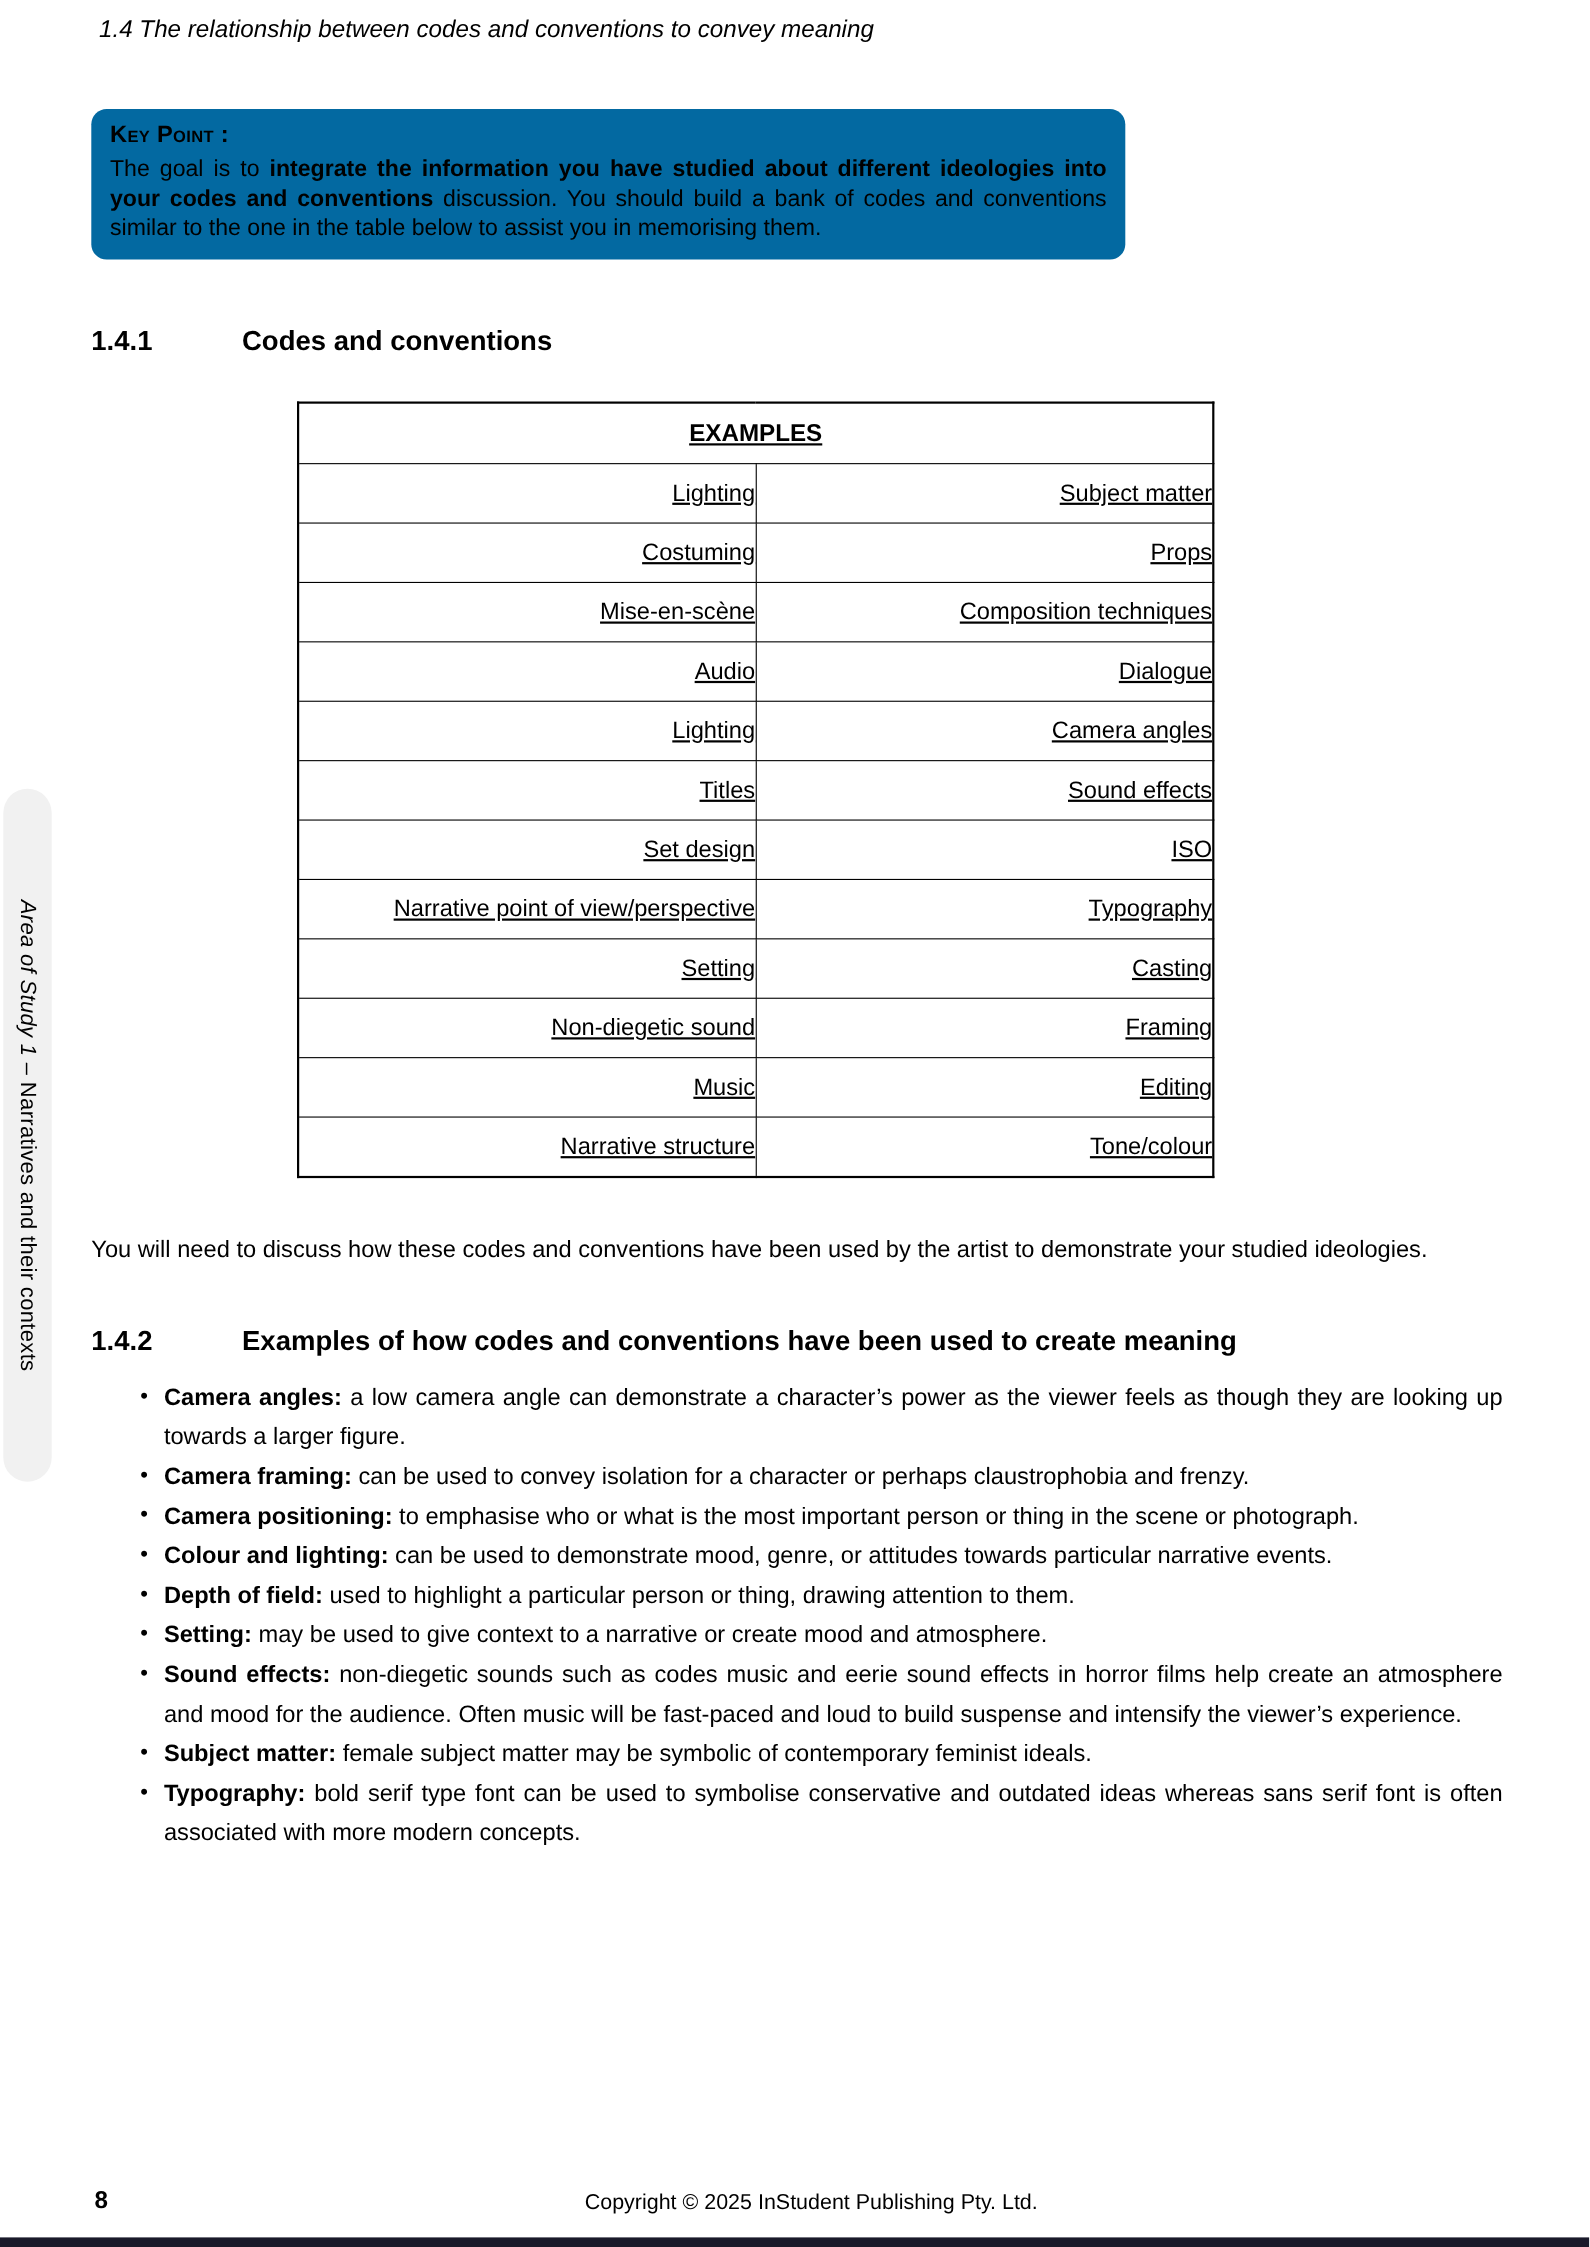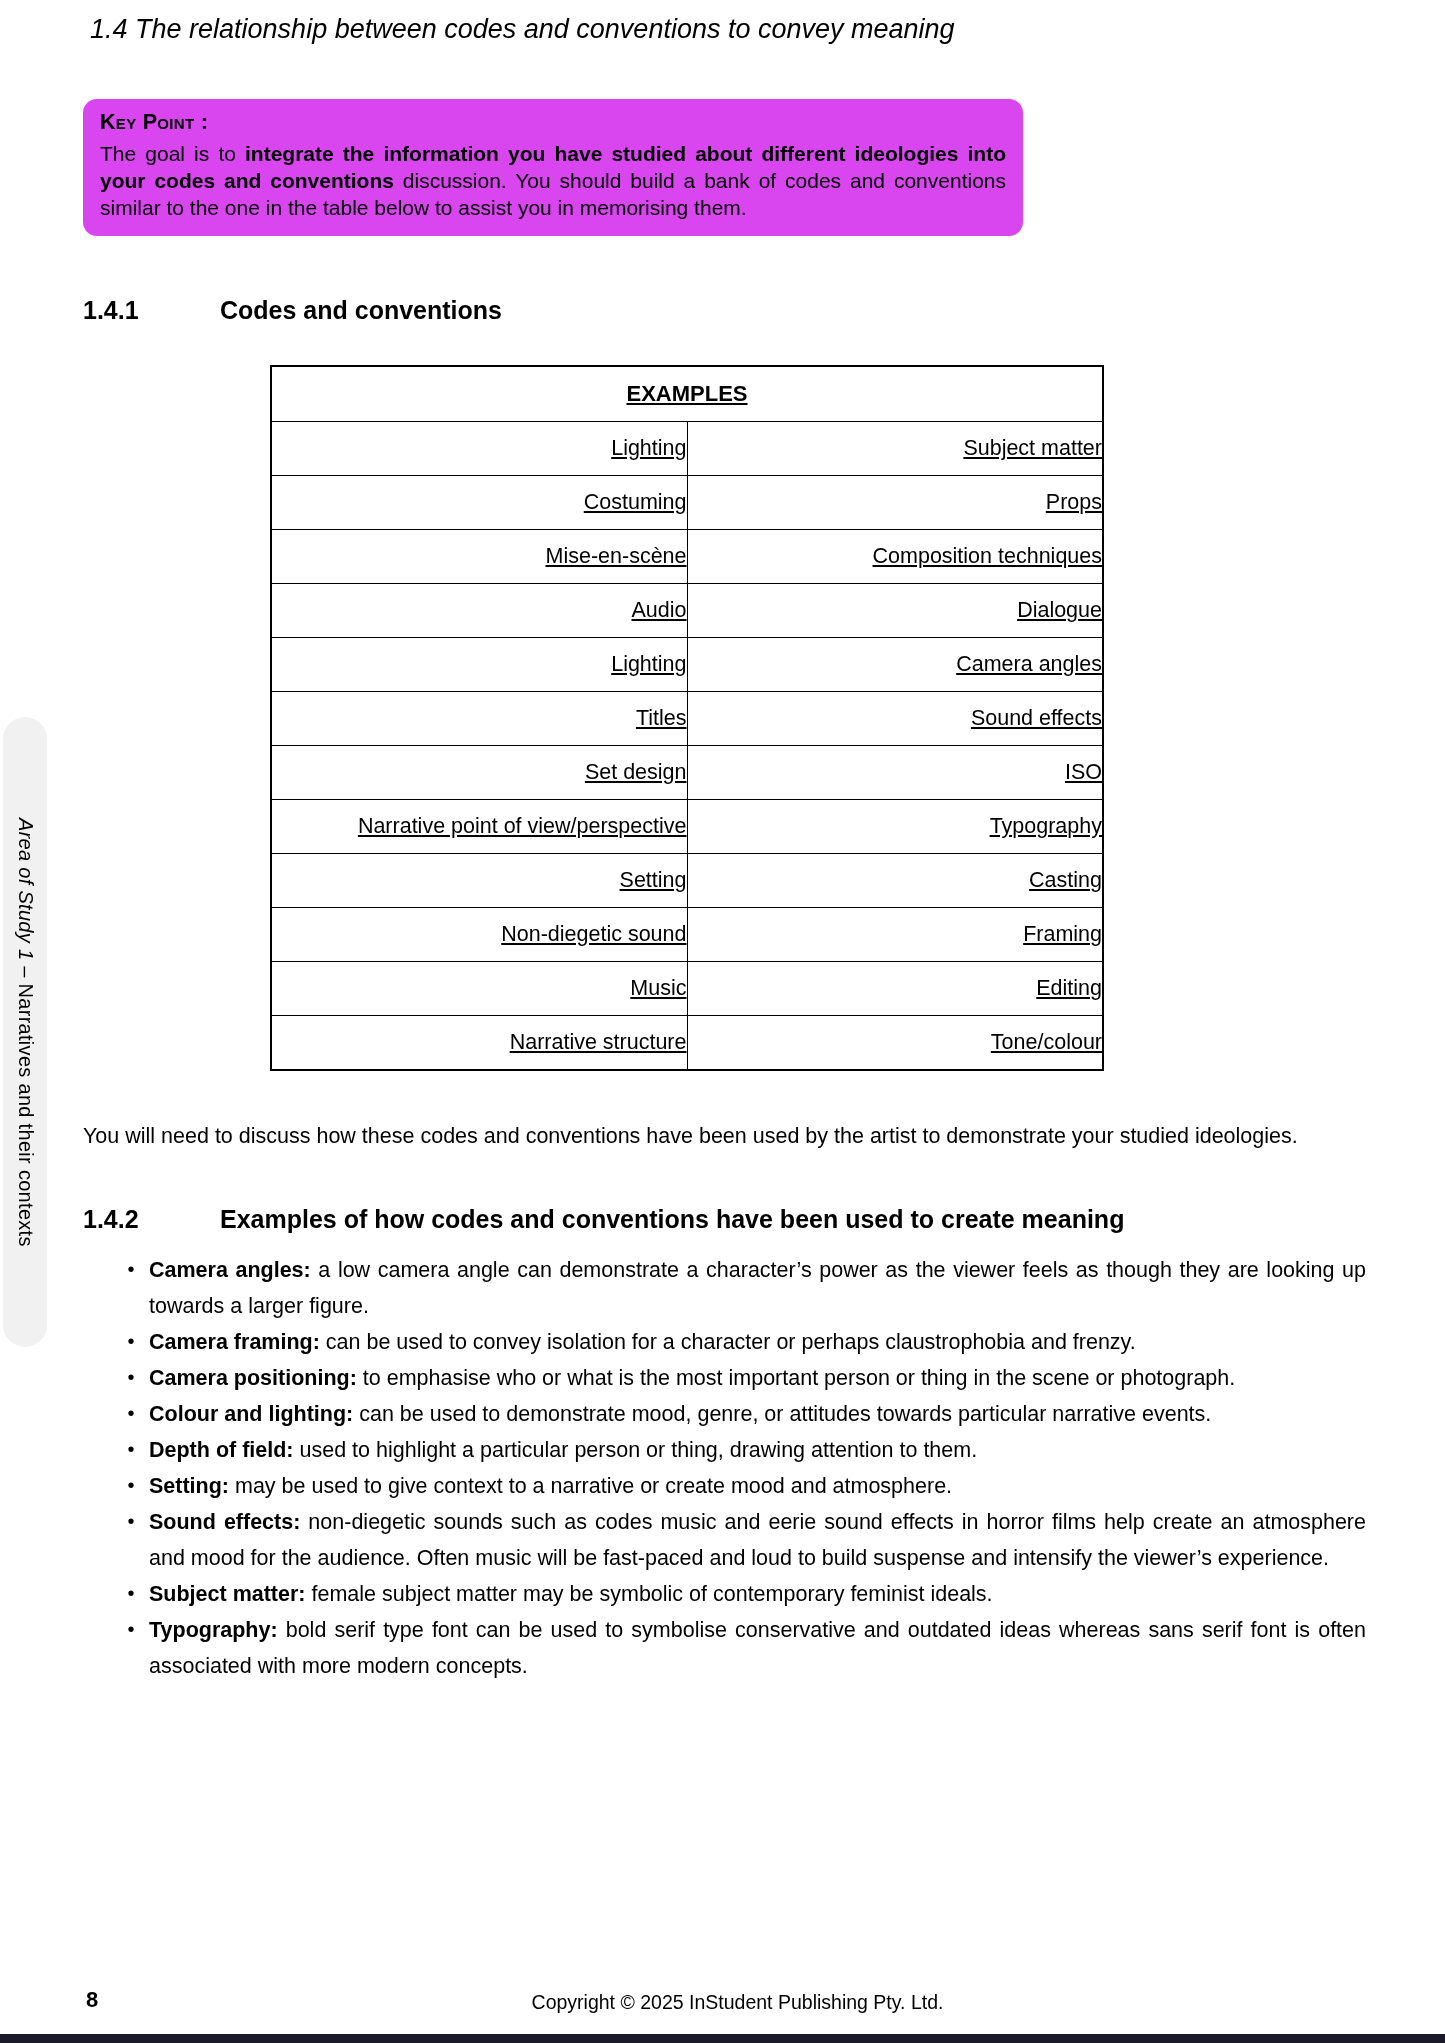--- a/index.html
+++ b/index.html
@@ -10,29 +10,29 @@
     background: #ffffff;
     color: #000;
     font-family: "Liberation Sans", sans-serif;
     overflow: hidden;
   }
   .doc-header {
     position: absolute;
     left: 90px;
     top: 14px;
     font-style: italic;
-    font-size: 27px;
+    font-size: 22px;
   }
   .keypoint {
     position: absolute;
     left: 83px;
     top: 99px;
     width: 940px;
     box-sizing: border-box;
-    background: #d946ef;
+    background: #0369a1;
     border-radius: 14px;
     padding: 11px 17px 15px 17px;
   }
   .kp-label {
     font-weight: bold;
     font-variant: small-caps;
     font-size: 21.5px;
     letter-spacing: 0.3px;
   }
   .kp-text {

